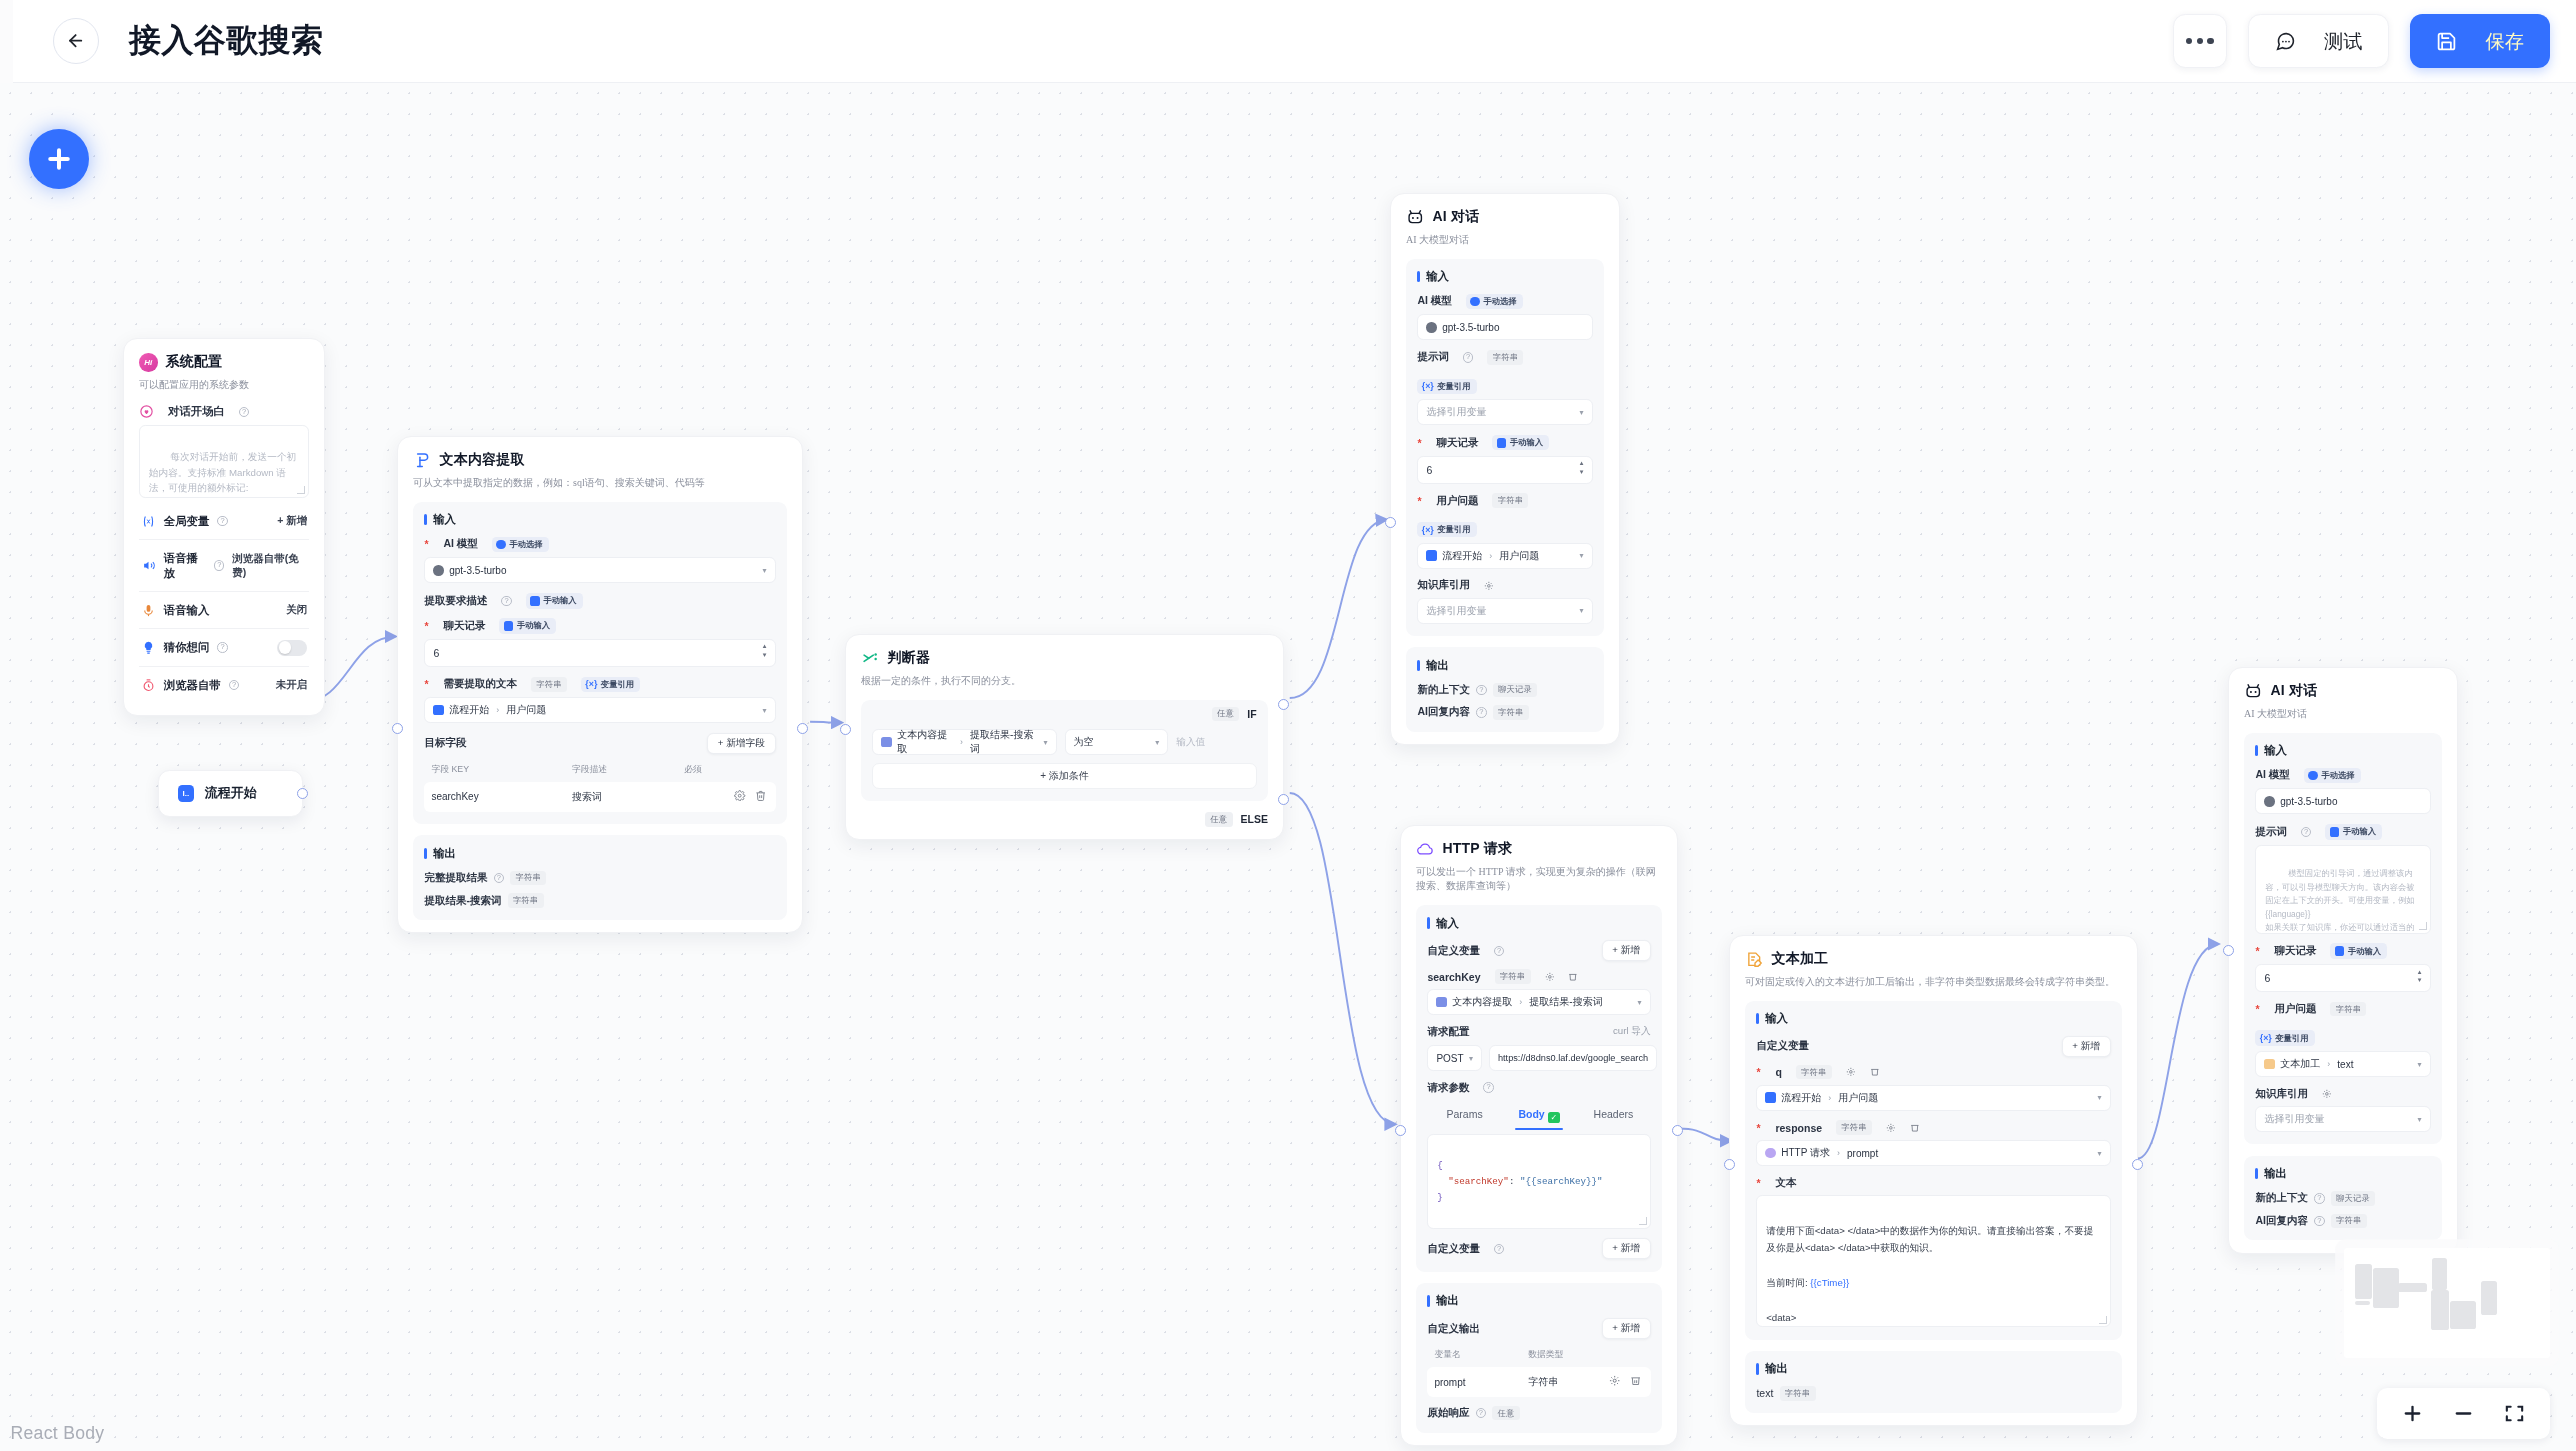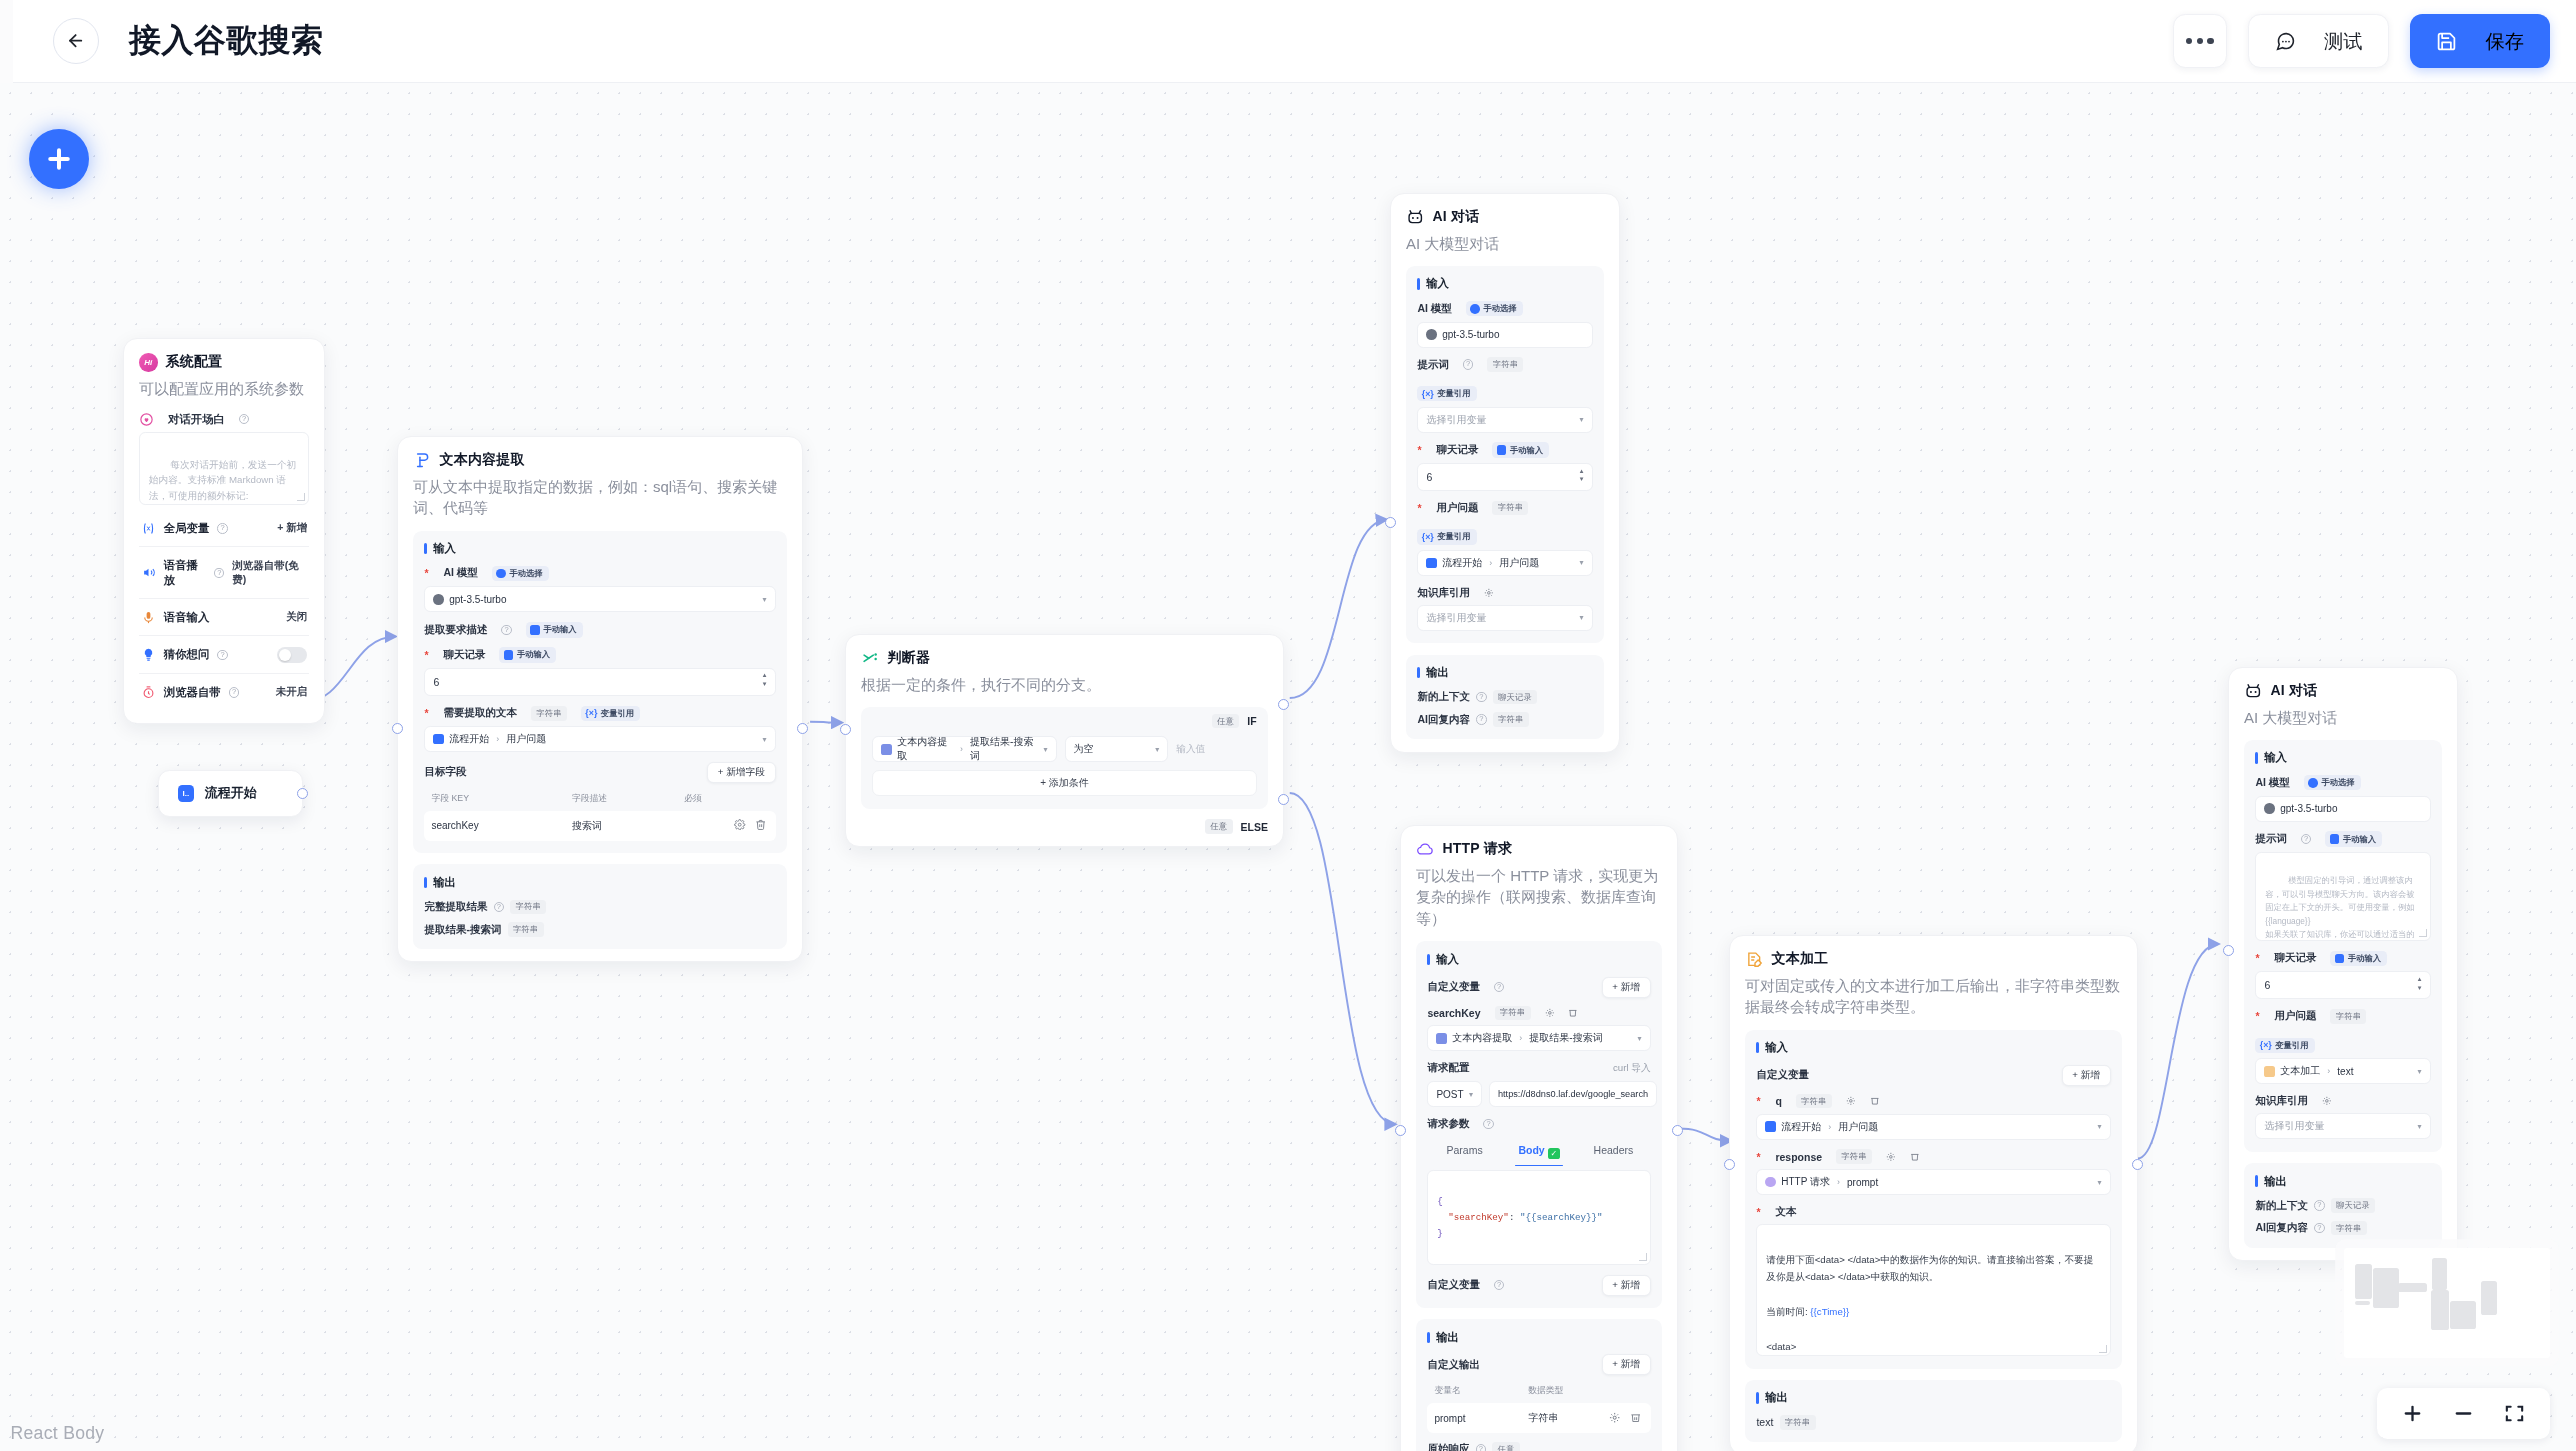--- a/index.html
+++ b/index.html
@@ -48,21 +48,21 @@
     height: 54px; border-radius: 12.3px; display: flex; align-items: center;
     gap: 28px; padding: 0 26px; font-size: 19.3px; cursor: pointer;
     font-weight: 500;
     justify-content: flex-end;
   }
   .btn-ghost {
     background: #fff; color: #20242c; border: 0.9px solid #f0f1f5;
     box-shadow: 0 1.8px 7px rgba(20,30,60,.06);
   }
   .btn-primary {
-    background: #3370ff; color: #000000; border: none;
+    background: #3370ff; color: #fef9c3; border: none;
     box-shadow: 0 3.5px 10.5px rgba(51,112,255,.28);
   }
   .btn svg { width: 21px; height: 21px; }
 
   
   .canvas {
     position: absolute; top: 83px; left: 0;
     width: 2576px; height: 1368px;
     background-color: #fafbfc;
     background-image: radial-gradient(#dcdfe6 1px, transparent 1px);
@@ -108,21 +108,21 @@
     border-radius: 14px;
     border: 0.9px solid #f0f1f4;
     box-shadow: 0 5.3px 19.3px rgba(19,31,60,.07);
     padding: 14px 15px 12.3px 15px;
     font-size: 11.4px;
   }
   .node-head { display: flex; align-items: center; gap: 8px; }
   .node-ico { width: 18.5px; height: 18.5px; flex: none; display: flex; align-items: center; justify-content: center; }
   .node-ico svg { width: 18.5px; height: 18.5px; }
   .node-title { font-size: 14px; font-weight: 700; color: #111827; letter-spacing: 0.2px; }
-  .node-desc { font-size: 15px; color: #8a8f9c; margin-top: 6.2px; line-height: 1.45; }
+  .node-desc { font-size: 10px; color: #8a8f9c; margin-top: 6.2px; line-height: 1.45; font-family: Liberation Serif, serif; }
 
   .sect {
     background: #f7f8fa; border-radius: 8.8px;
     padding: 10.5px 11.4px 12.3px 11.4px; margin-top: 11.4px;
   }
   .sect-title {
     font-size: 11.4px; font-weight: 700; color: #1b2430;
     display: flex; align-items: center; gap: 6.2px; margin-bottom: 9.7px;
   }
   .sect-title::before {

